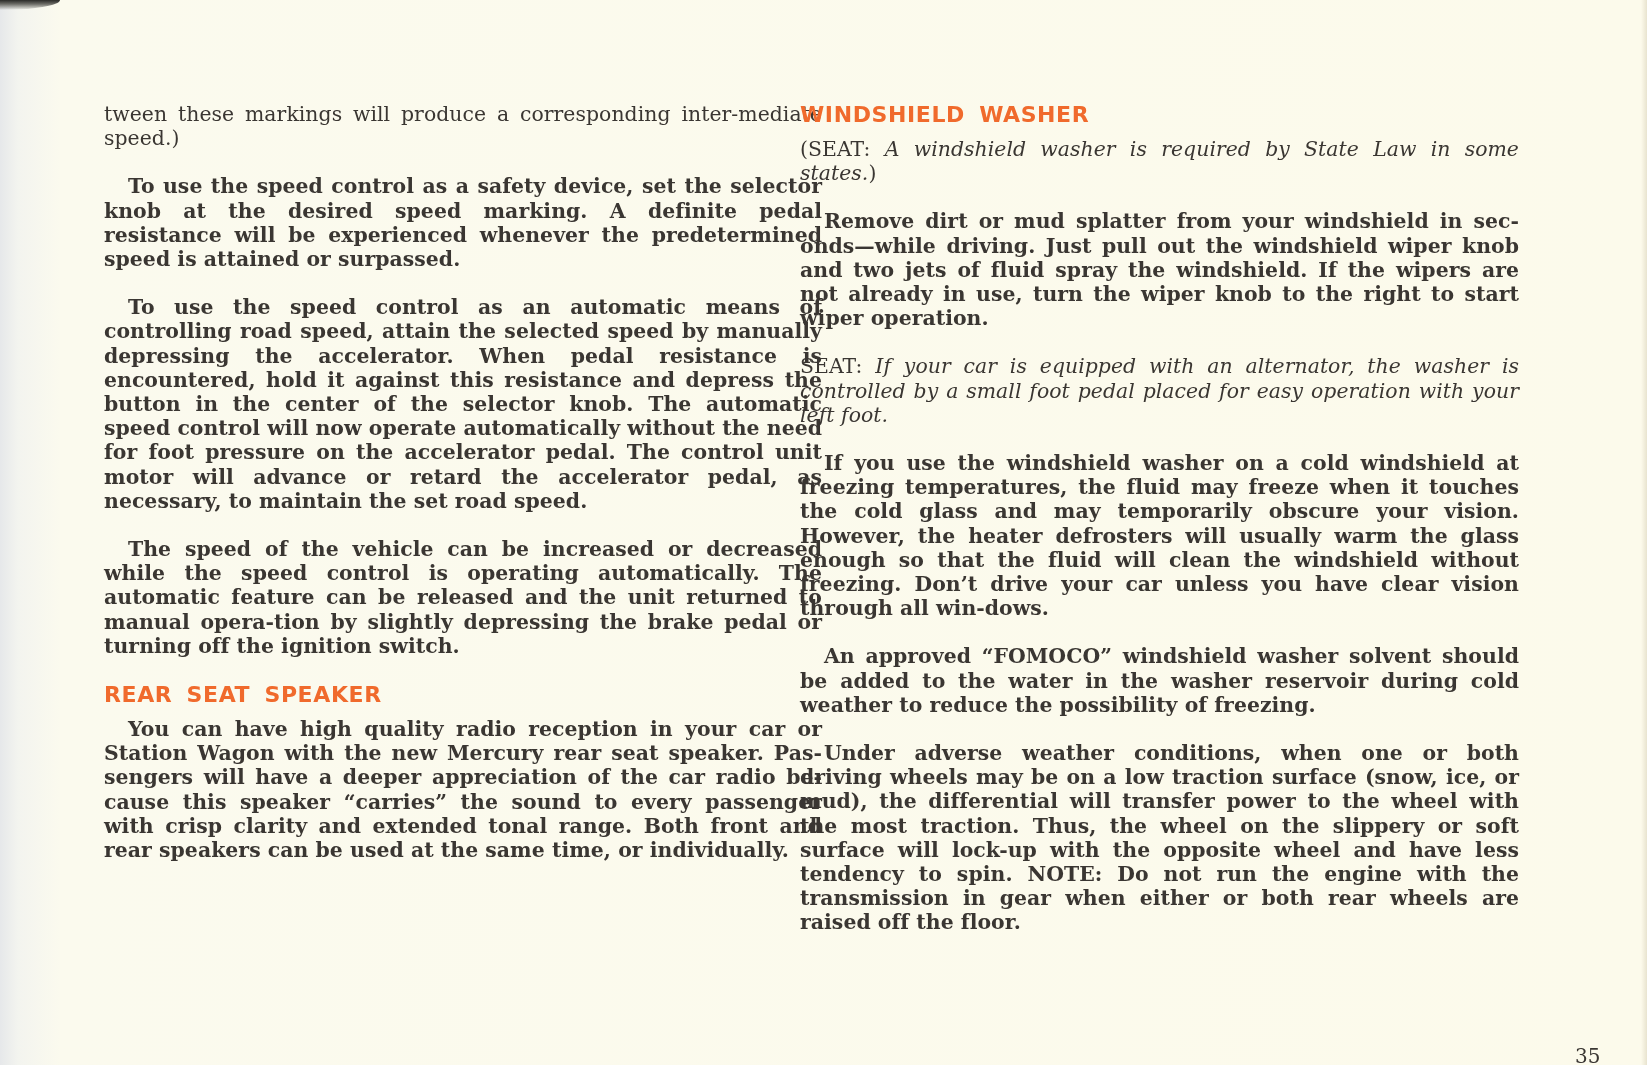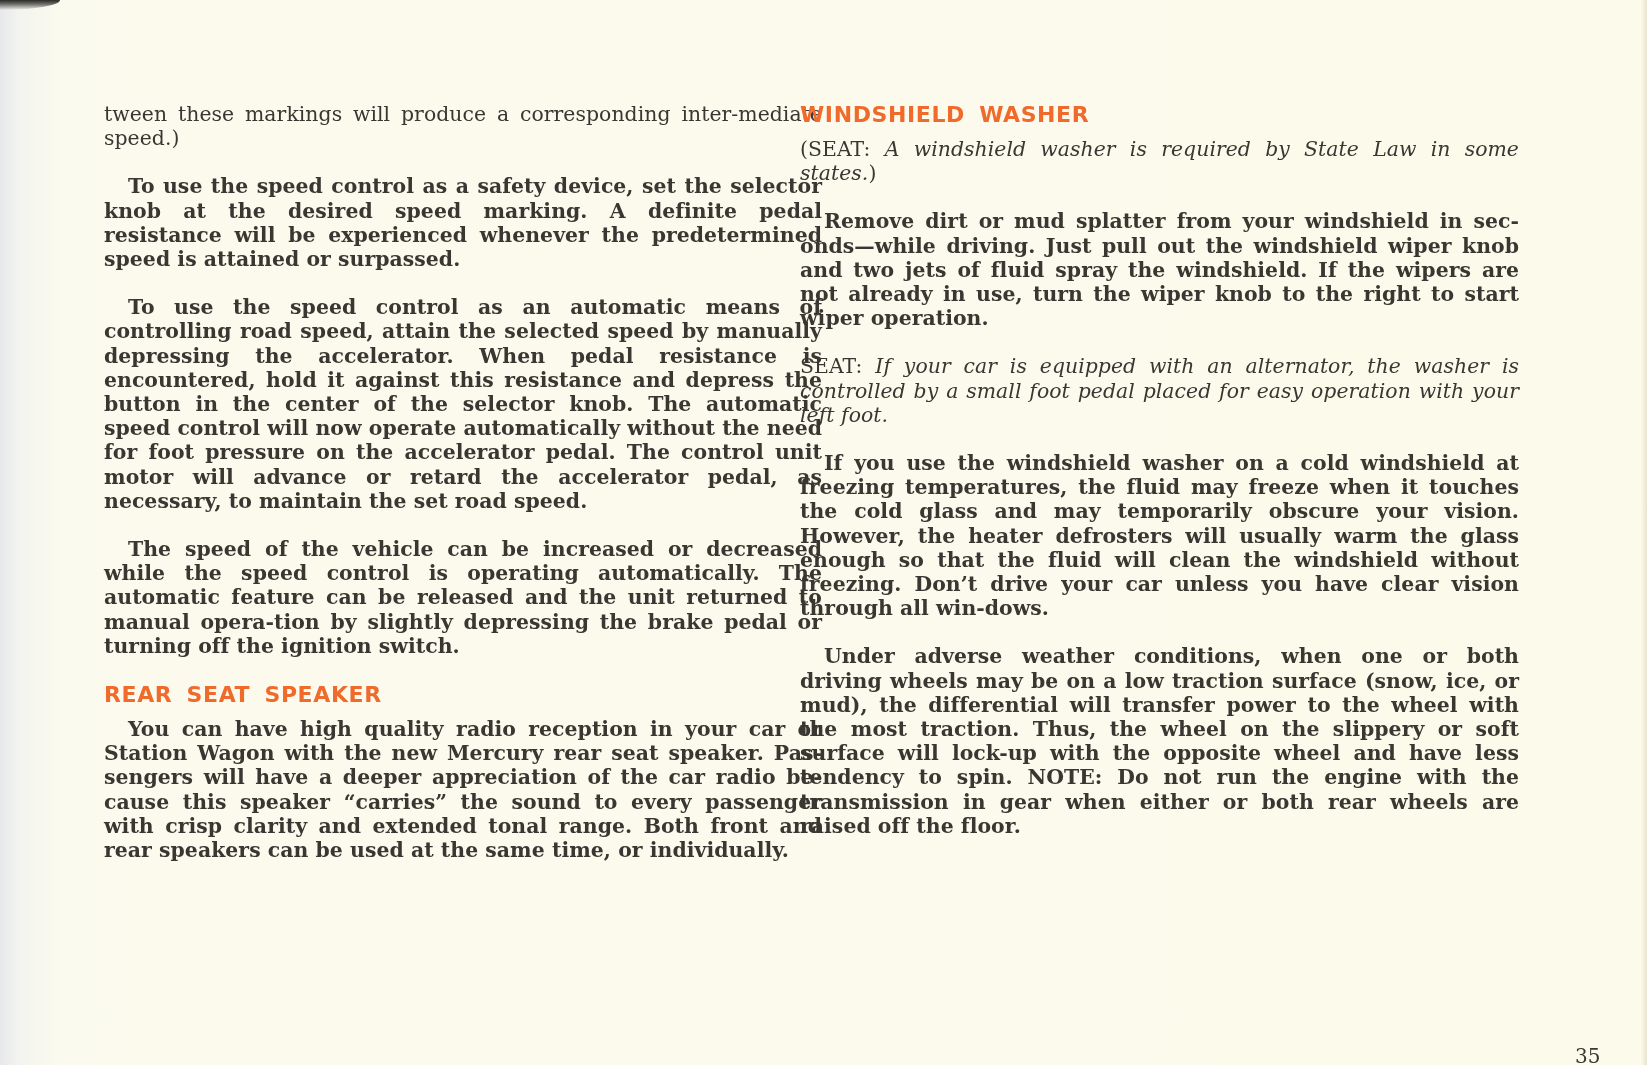--- a/index.html
+++ b/index.html
@@ -69,20 +69,21 @@
     </div>
   </div>
 
   <div class="col right">
     <div>
       <h2 class="heading">WINDSHIELD WASHER</h2>
       <p><span>(SEAT: </span><em>A windshield washer is required by State Law in some states.</em><span>)</span></p>
       <p class="indent">Remove dirt or mud splatter from your windshield in sec-onds—while driving. Just pull out the windshield wiper knob and two jets of fluid spray the windshield. If the wipers are not already in use, turn the wiper knob to the right to start wiper operation.</p>
       <p><span>SEAT: </span><em>If your car is equipped with an alternator, the washer is controlled by a small foot pedal placed for easy operation with your left foot.</em></p>
       <p class="indent">If you use the windshield washer on a cold windshield at freezing temperatures, the fluid may freeze when it touches the cold glass and may temporarily obscure your vision. However, the heater defrosters will usually warm the glass enough so that the fluid will clean the windshield without freezing. Don’t drive your car unless you have clear vision through all win-dows.</p>
+      <p class="indent">An approved “FOMOCO” windshield washer solvent should be added to the water in the washer reservoir during cold weather to reduce the possibility of freezing.</p>
     </div>
 
     <div>
       <p class="indent tight">Under adverse weather conditions, when one or both driving wheels may be on a low traction surface (snow, ice, or mud), the differential will transfer power to the wheel with the most traction. Thus, the wheel on the slippery or soft surface will lock-up with the opposite wheel and have less tendency to spin. NOTE: Do not run the engine with the transmission in gear when either or both rear wheels are raised off the floor.</p>
     </div>
   </div>
 
   <div class="page-number">35</div>
 </div>
 

